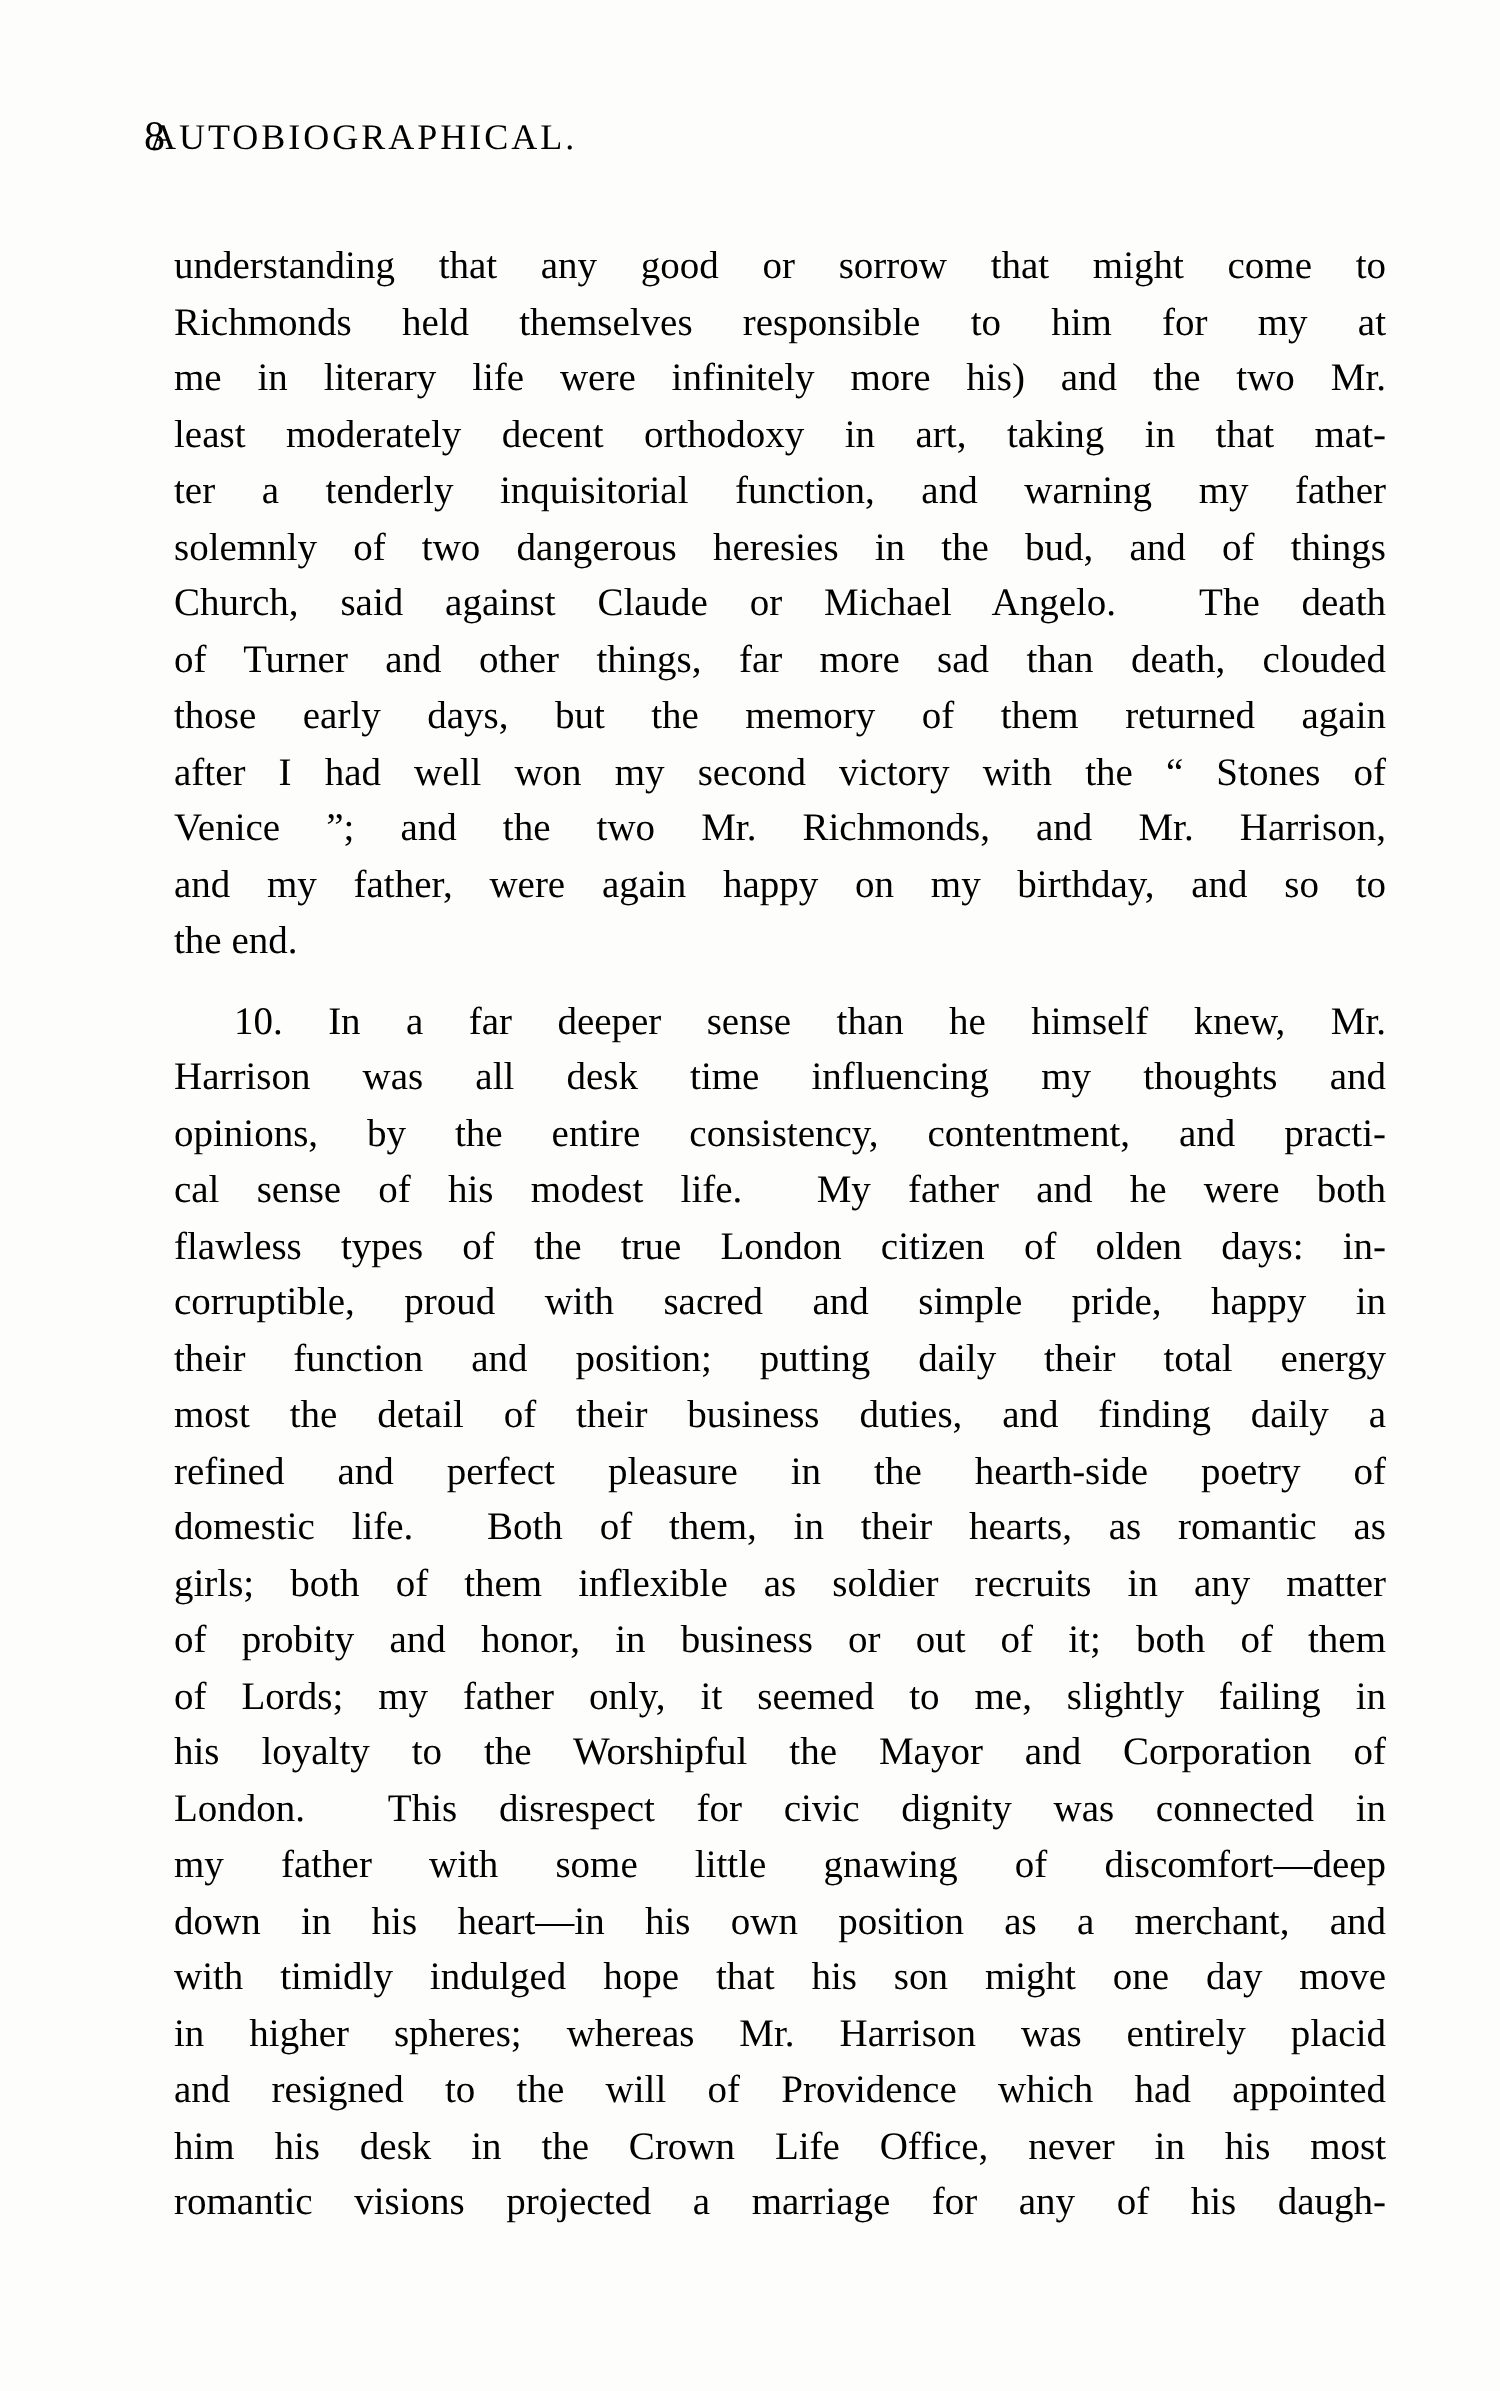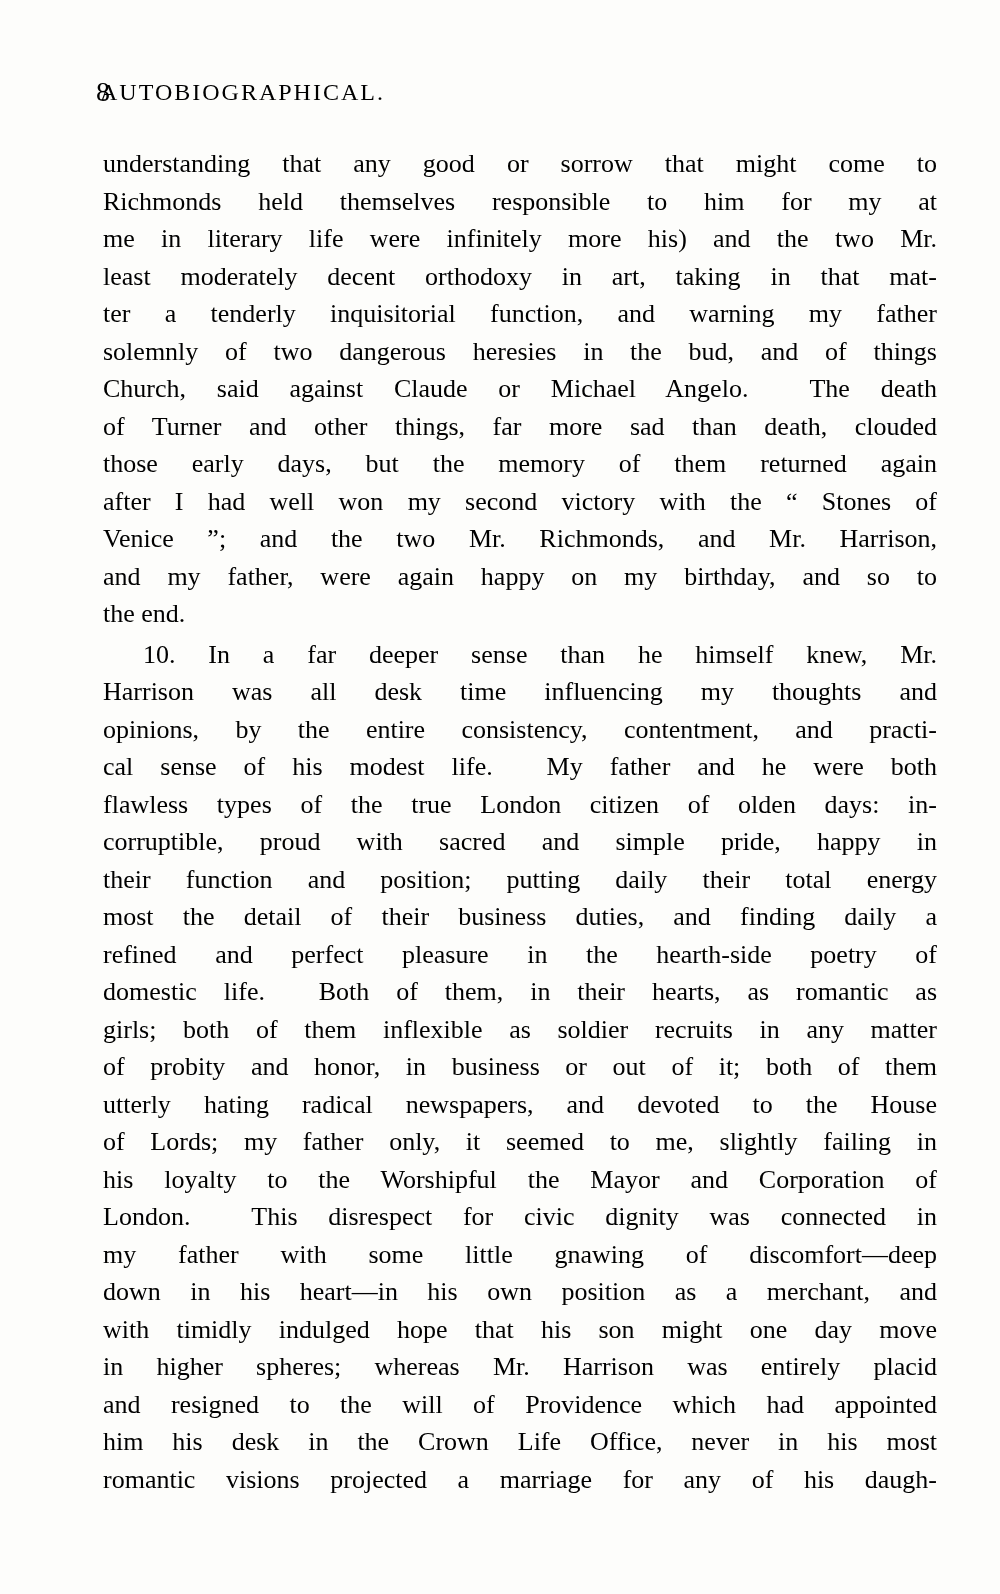--- a/index.html
+++ b/index.html
@@ -40,21 +40,21 @@
     line-height: 1;
     letter-spacing: 2px;
   }
   .text-block {
     position: absolute;
     left: 100px;
     top: 142px;
     width: 840px;
   }
   .paragraph {
-    margin: 3px;
+    margin: 16px;
   }
   .line {
     font-size: 26px;
     line-height: 37.5px;
     height: 37.5px;
     white-space: nowrap; 
     white-space: normal;
     text-align: justify;
     text-align-last: justify;
     text-justify: inter-word;
@@ -98,21 +98,20 @@
         <div class="line">opinions, by the entire consistency, contentment, and practi-</div>
         <div class="line">cal sense of his modest life.&nbsp; My father and he were both</div>
         <div class="line">flawless types of the true London citizen of olden days: in-</div>
         <div class="line">corruptible, proud with sacred and simple pride, happy in</div>
         <div class="line">their function and position; putting daily their total energy</div>
         <div class="line">most the detail of their business duties, and finding daily a</div>
         <div class="line">refined and perfect pleasure in the hearth-side poetry of</div>
         <div class="line">domestic life.&nbsp; Both of them, in their hearts, as romantic as</div>
         <div class="line">girls; both of them inflexible as soldier recruits in any matter</div>
         <div class="line">of probity and honor, in business or out of it; both of them</div>
-        <div class="line">utterly hating radical newspapers, and devoted to the House</div>
         <div class="line">of Lords; my father only, it seemed to me, slightly failing in</div>
         <div class="line">his loyalty to the Worshipful the Mayor and Corporation of</div>
         <div class="line">London.&nbsp; This disrespect for civic dignity was connected in</div>
         <div class="line">my father with some little gnawing of discomfort—deep</div>
         <div class="line">down in his heart—in his own position as a merchant, and</div>
         <div class="line">with timidly indulged hope that his son might one day move</div>
         <div class="line">in higher spheres; whereas Mr. Harrison was entirely placid</div>
         <div class="line">and resigned to the will of Providence which had appointed</div>
         <div class="line">him his desk in the Crown Life Office, never in his most</div>
         <div class="line">romantic visions projected a marriage for any of his daugh-</div>

